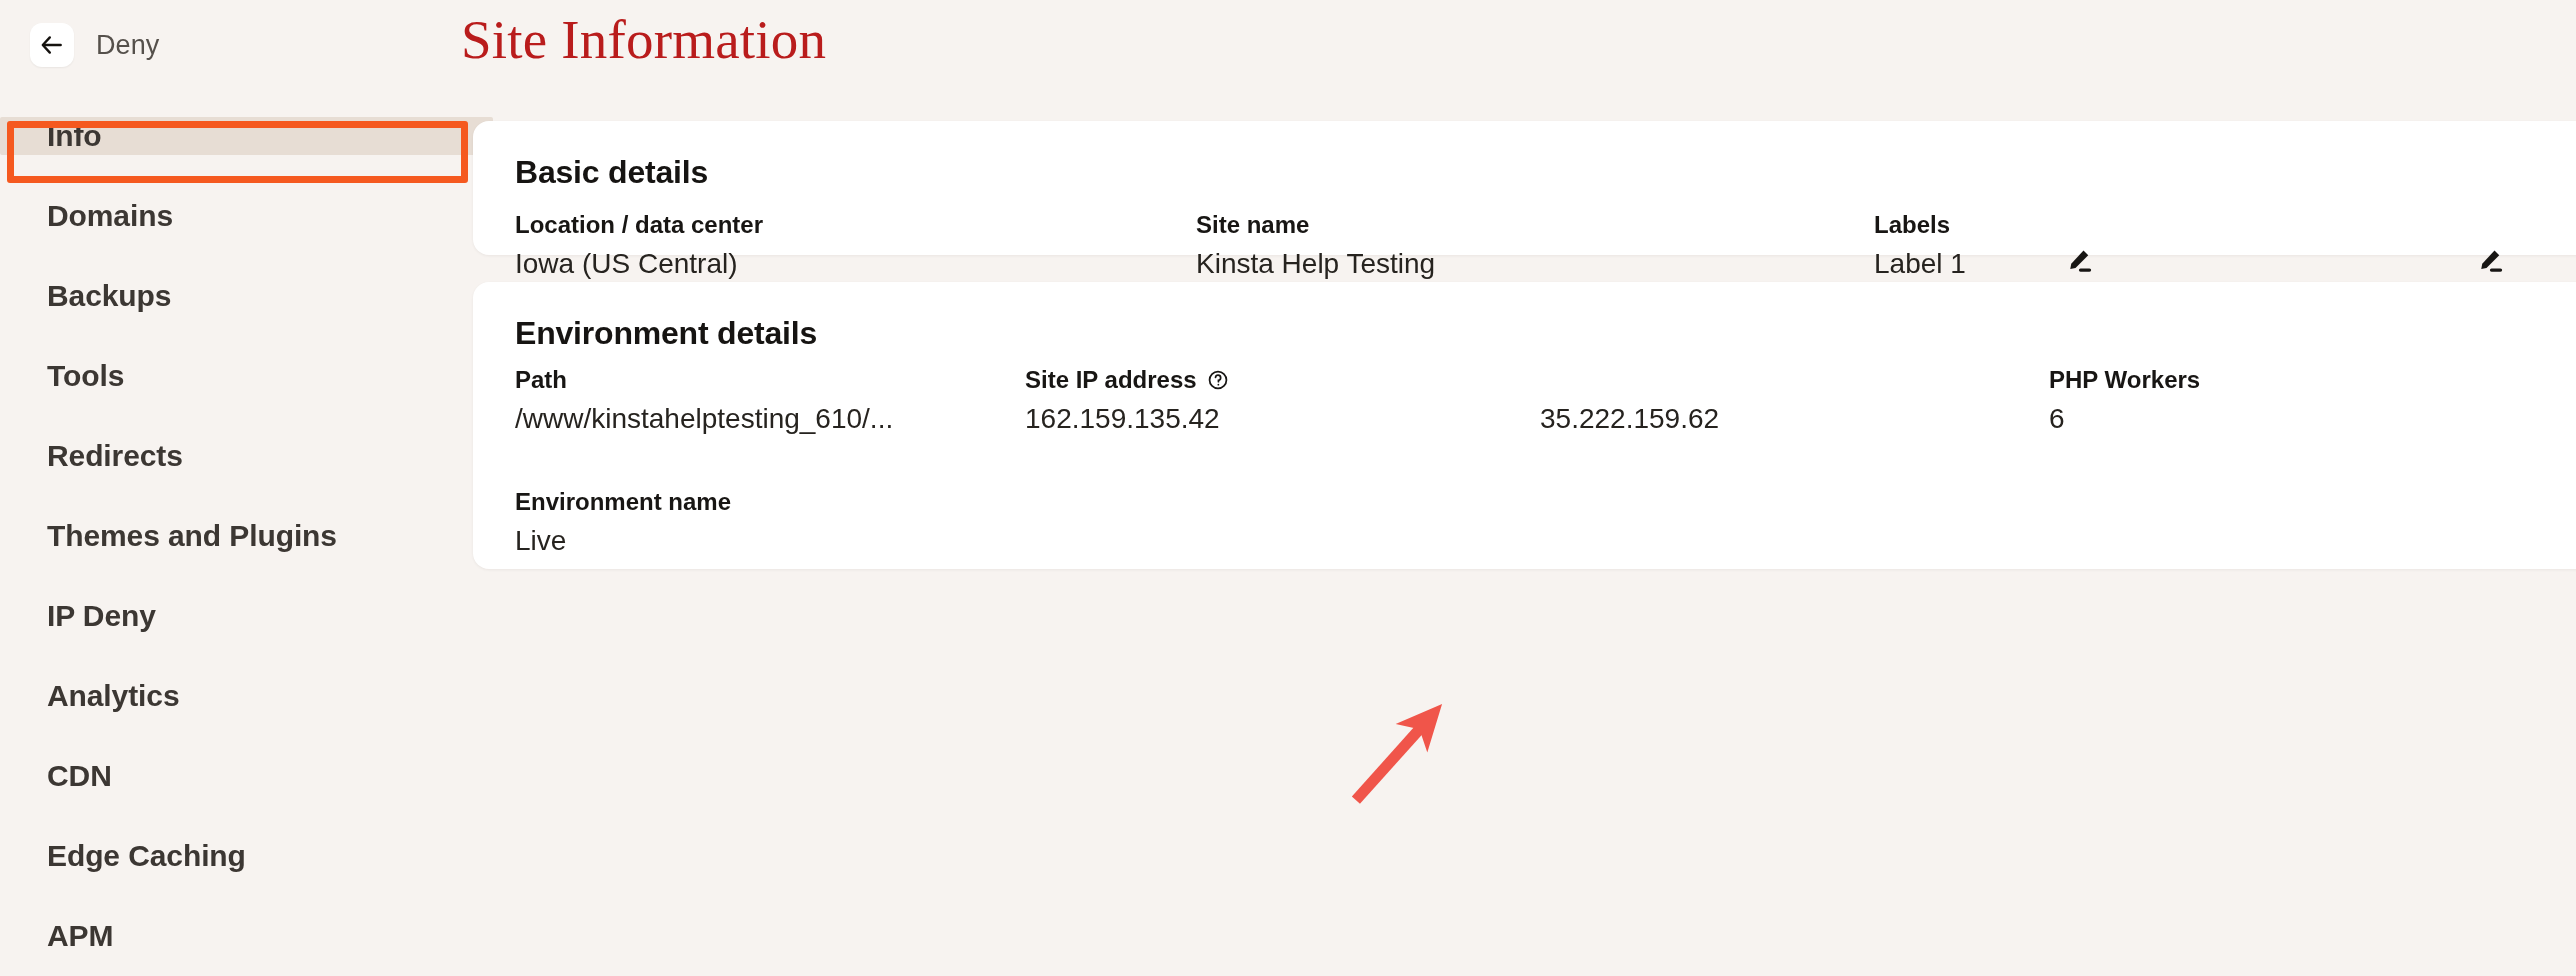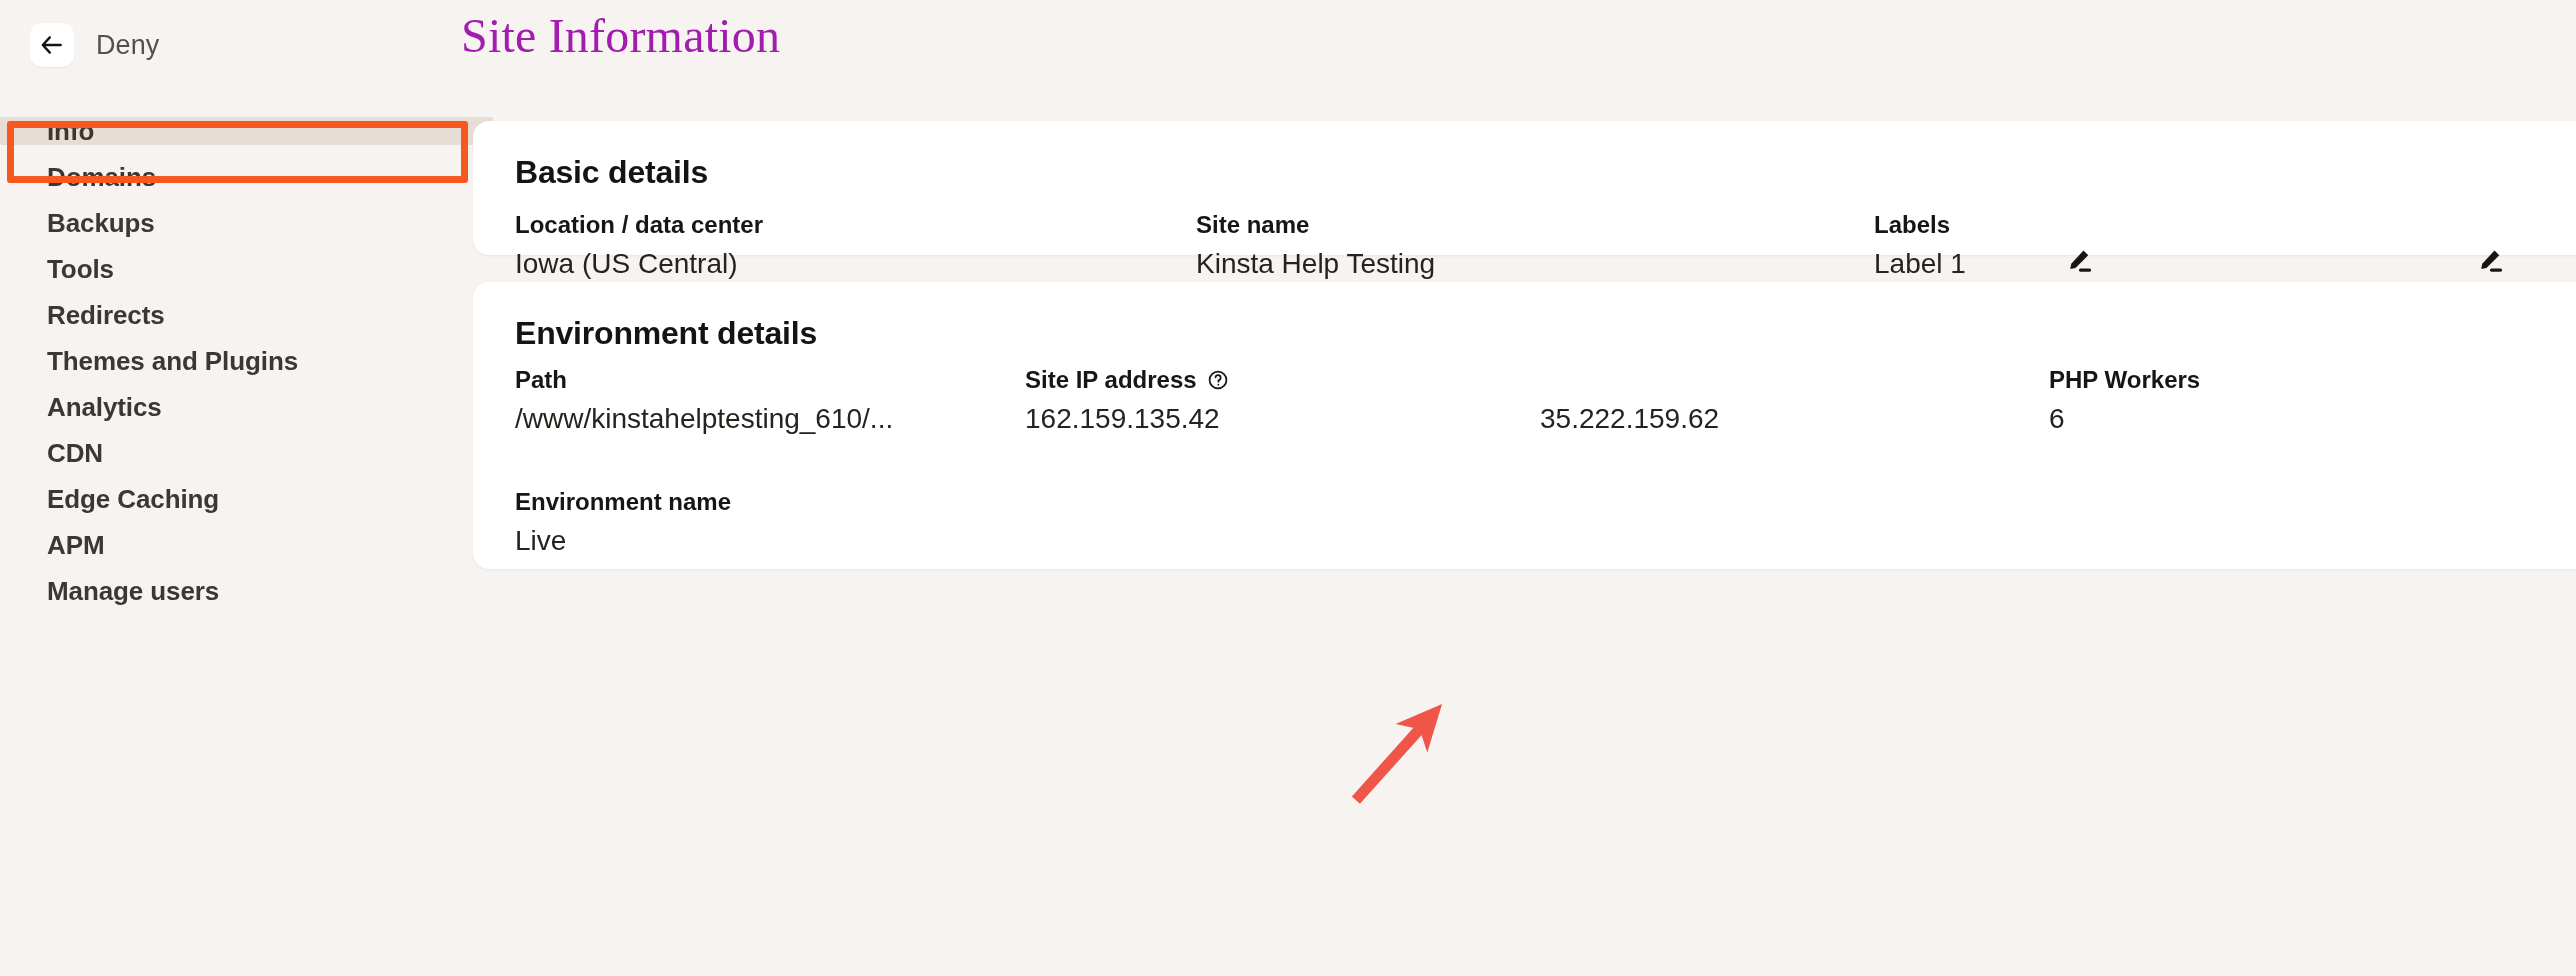--- a/index.html
+++ b/index.html
@@ -59,26 +59,26 @@
   }
 
   .nav {
     position: absolute;
     left: 0;
     top: 117px;
     width: 461px;
   }
   .nav-item {
     position: relative;
-    height: 28px;
+    height: 38px;
     display: flex;
     align-items: center;
     padding-left: 47px;
-    margin-bottom: 18px;
-    font-size: 26px;
+    margin-bottom: 42px;
+    font-size: 30px;
     font-weight: 700;
     color: #3C3733;
     cursor: pointer;
     letter-spacing: -0.1px;
   }
   .nav-item.active {
     background: #E7DDD4;
     width: 446px;
     border-radius: 2px;
   }
@@ -101,23 +101,23 @@
     left: 461px;
     top: 0;
     width: 2115px;
     height: 976px;
   }
   .page-title {
     position: absolute;
     left: 0px;
     top: 8px;
     font-family: "Liberation Serif", serif;
-    font-size: 48px;
+    font-size: 55px;
     font-weight: 400;
-    color: #a21caf;
+    color: #b91c1c;
     letter-spacing: 0.2px;
   }
 
   .card {
     position: absolute;
     left: 12px;
     width: 2384px;
     background: #FFFFFF;
     border-radius: 16px;
     box-shadow: 0 1px 3px rgba(30,20,10,0.06);
@@ -206,20 +206,23 @@
         <span>Backups</span>
       </div>
       <div class="nav-item">
         <span>Tools</span>
       </div>
       <div class="nav-item">
         <span>Redirects</span>
       </div>
       <div class="nav-item">
         <span>Themes and Plugins</span>
+      </div>
+      <div class="nav-item">
+        <span>IP Deny</span>
       </div>
       <div class="nav-item">
         <span>Analytics</span>
       </div>
       <div class="nav-item">
         <span>CDN</span>
       </div>
       <div class="nav-item">
         <span>Edge Caching</span>
       </div>

